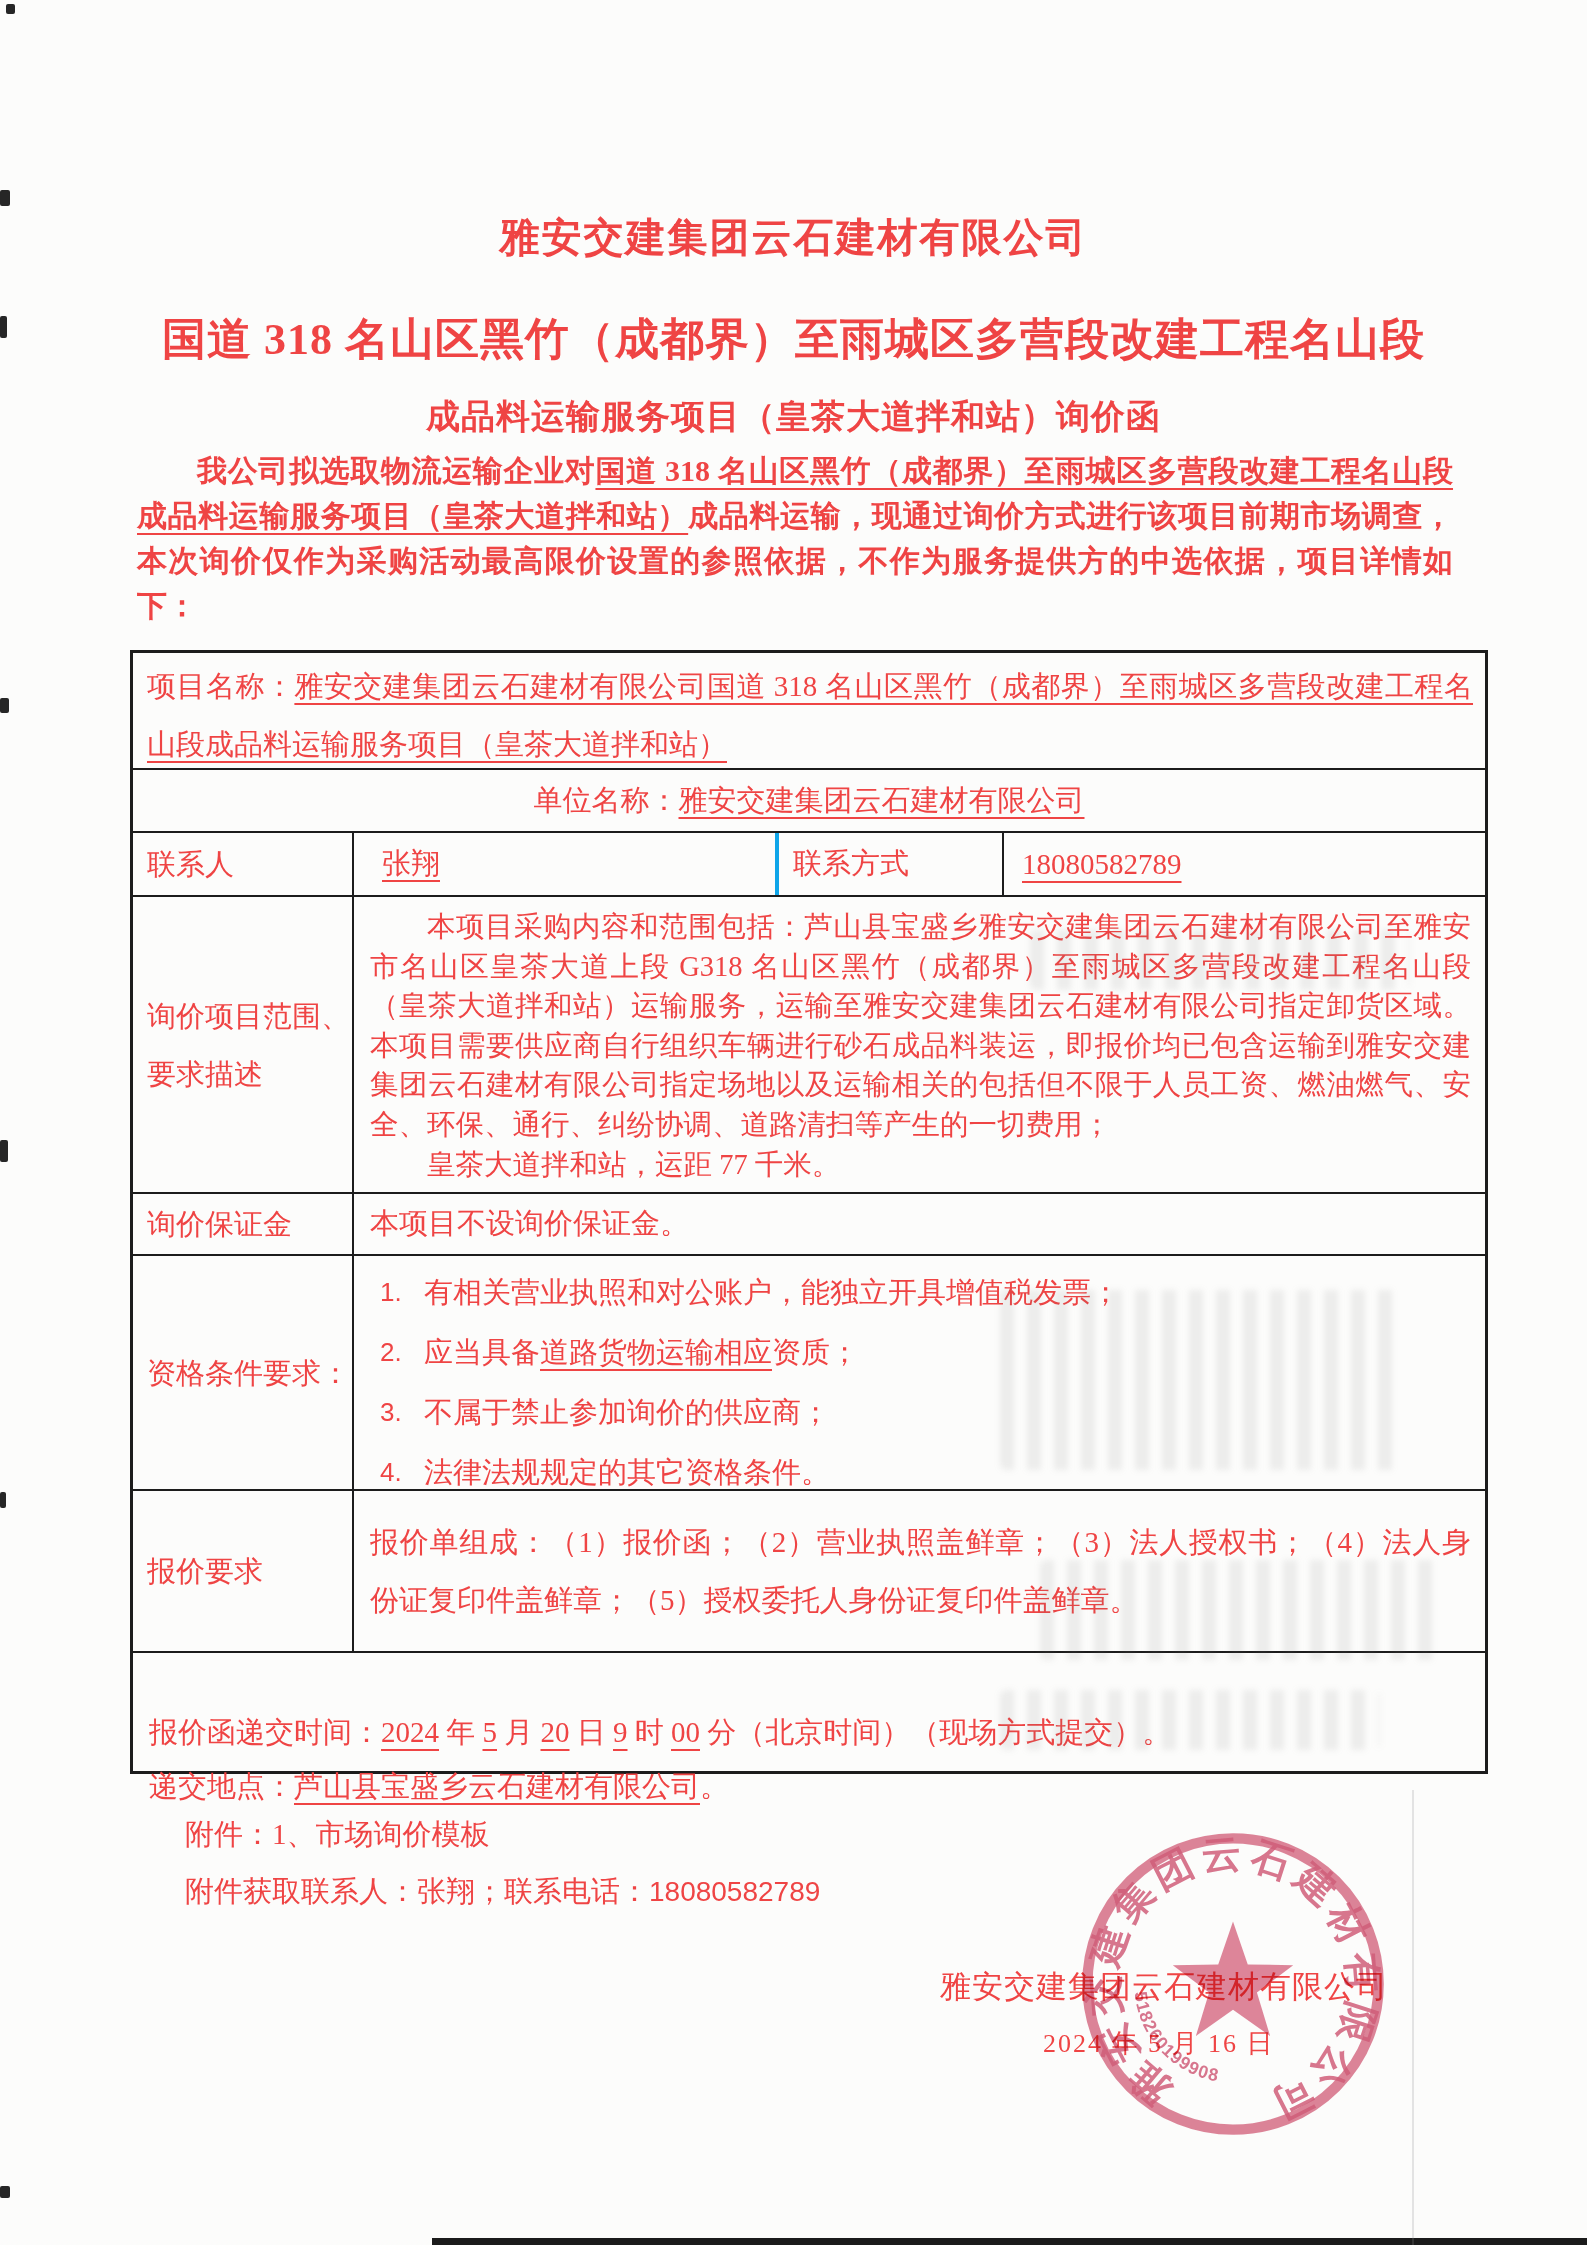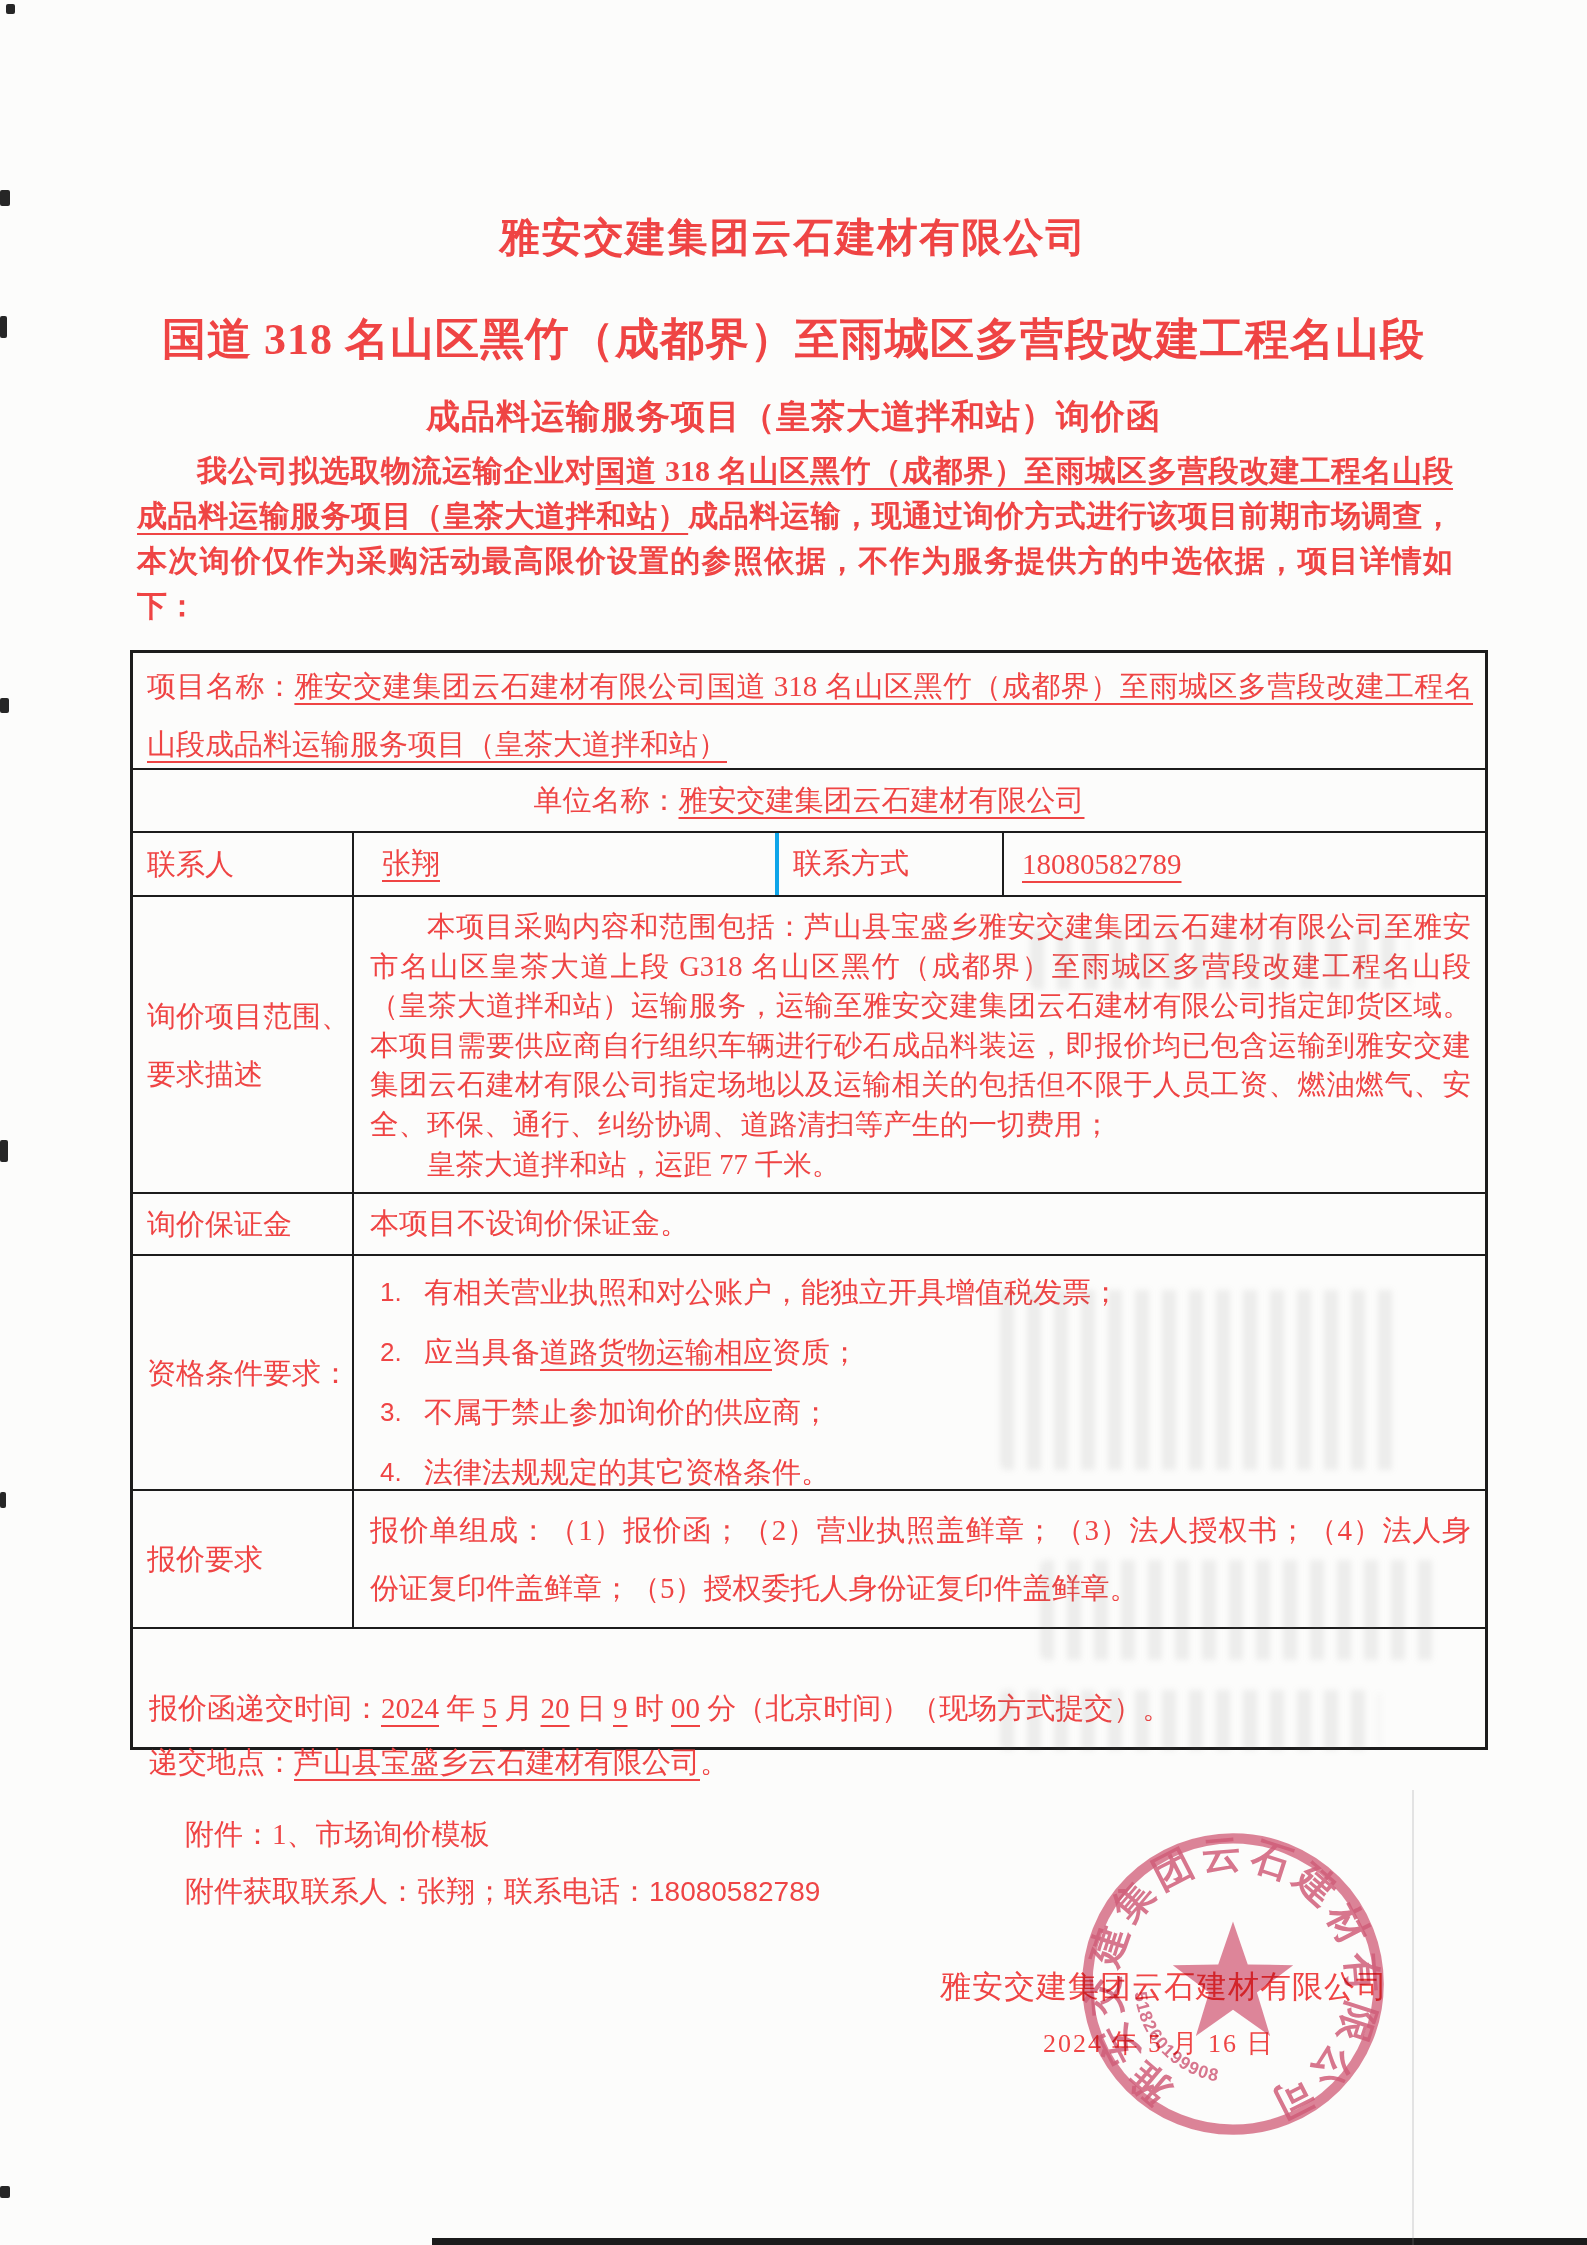--- a/index.html
+++ b/index.html
@@ -43,21 +43,21 @@
   .c-phone{flex:1;display:flex;align-items:center;padding-left:18px;box-sizing:border-box;}
   .r4{height:297px;}
   .r4 .valcell{justify-content:flex-start;padding-top:10px;}
   .r4 p{margin:0;font-size:28.5px;line-height:39.6px;text-align:justify;text-indent:2em;}
   .r5{height:62px;}
   .r6{height:235px;}
   .r6 .valcell{justify-content:flex-start;padding-top:16px;padding-left:26px;}
   .qitem{display:flex;margin-bottom:20px;line-height:40px;}
   .qnum{font-family:"Liberation Sans","DejaVu Sans",sans-serif;font-size:26px;
       width:44px;flex:0 0 44px;}
-  .r7{height:138px;justify-content:flex-end;}
+  .r7{height:162px;justify-content:flex-end;}
   .r7 .valcell p{margin:0;line-height:58px;text-align:justify;}
   .r8{height:120px;}
   .r8 .valcell{justify-content:flex-start;padding-top:10px;margin-top:42px;}
   .r8 .valcell p{margin:0;line-height:54px;}
   .r8 .lblcell{line-height:54px;}
   
   .attach1{position:absolute;left:185px;top:1815px;font-size:29px;margin:0;}
   .attach2{position:absolute;left:185px;top:1872px;font-size:29px;margin:0;}
   .sans{font-family:"Liberation Sans","DejaVu Sans",sans-serif;font-size:28px;}
   .sign-company{position:absolute;left:940px;top:1966px;font-size:31px;margin:0;letter-spacing:1px;}

